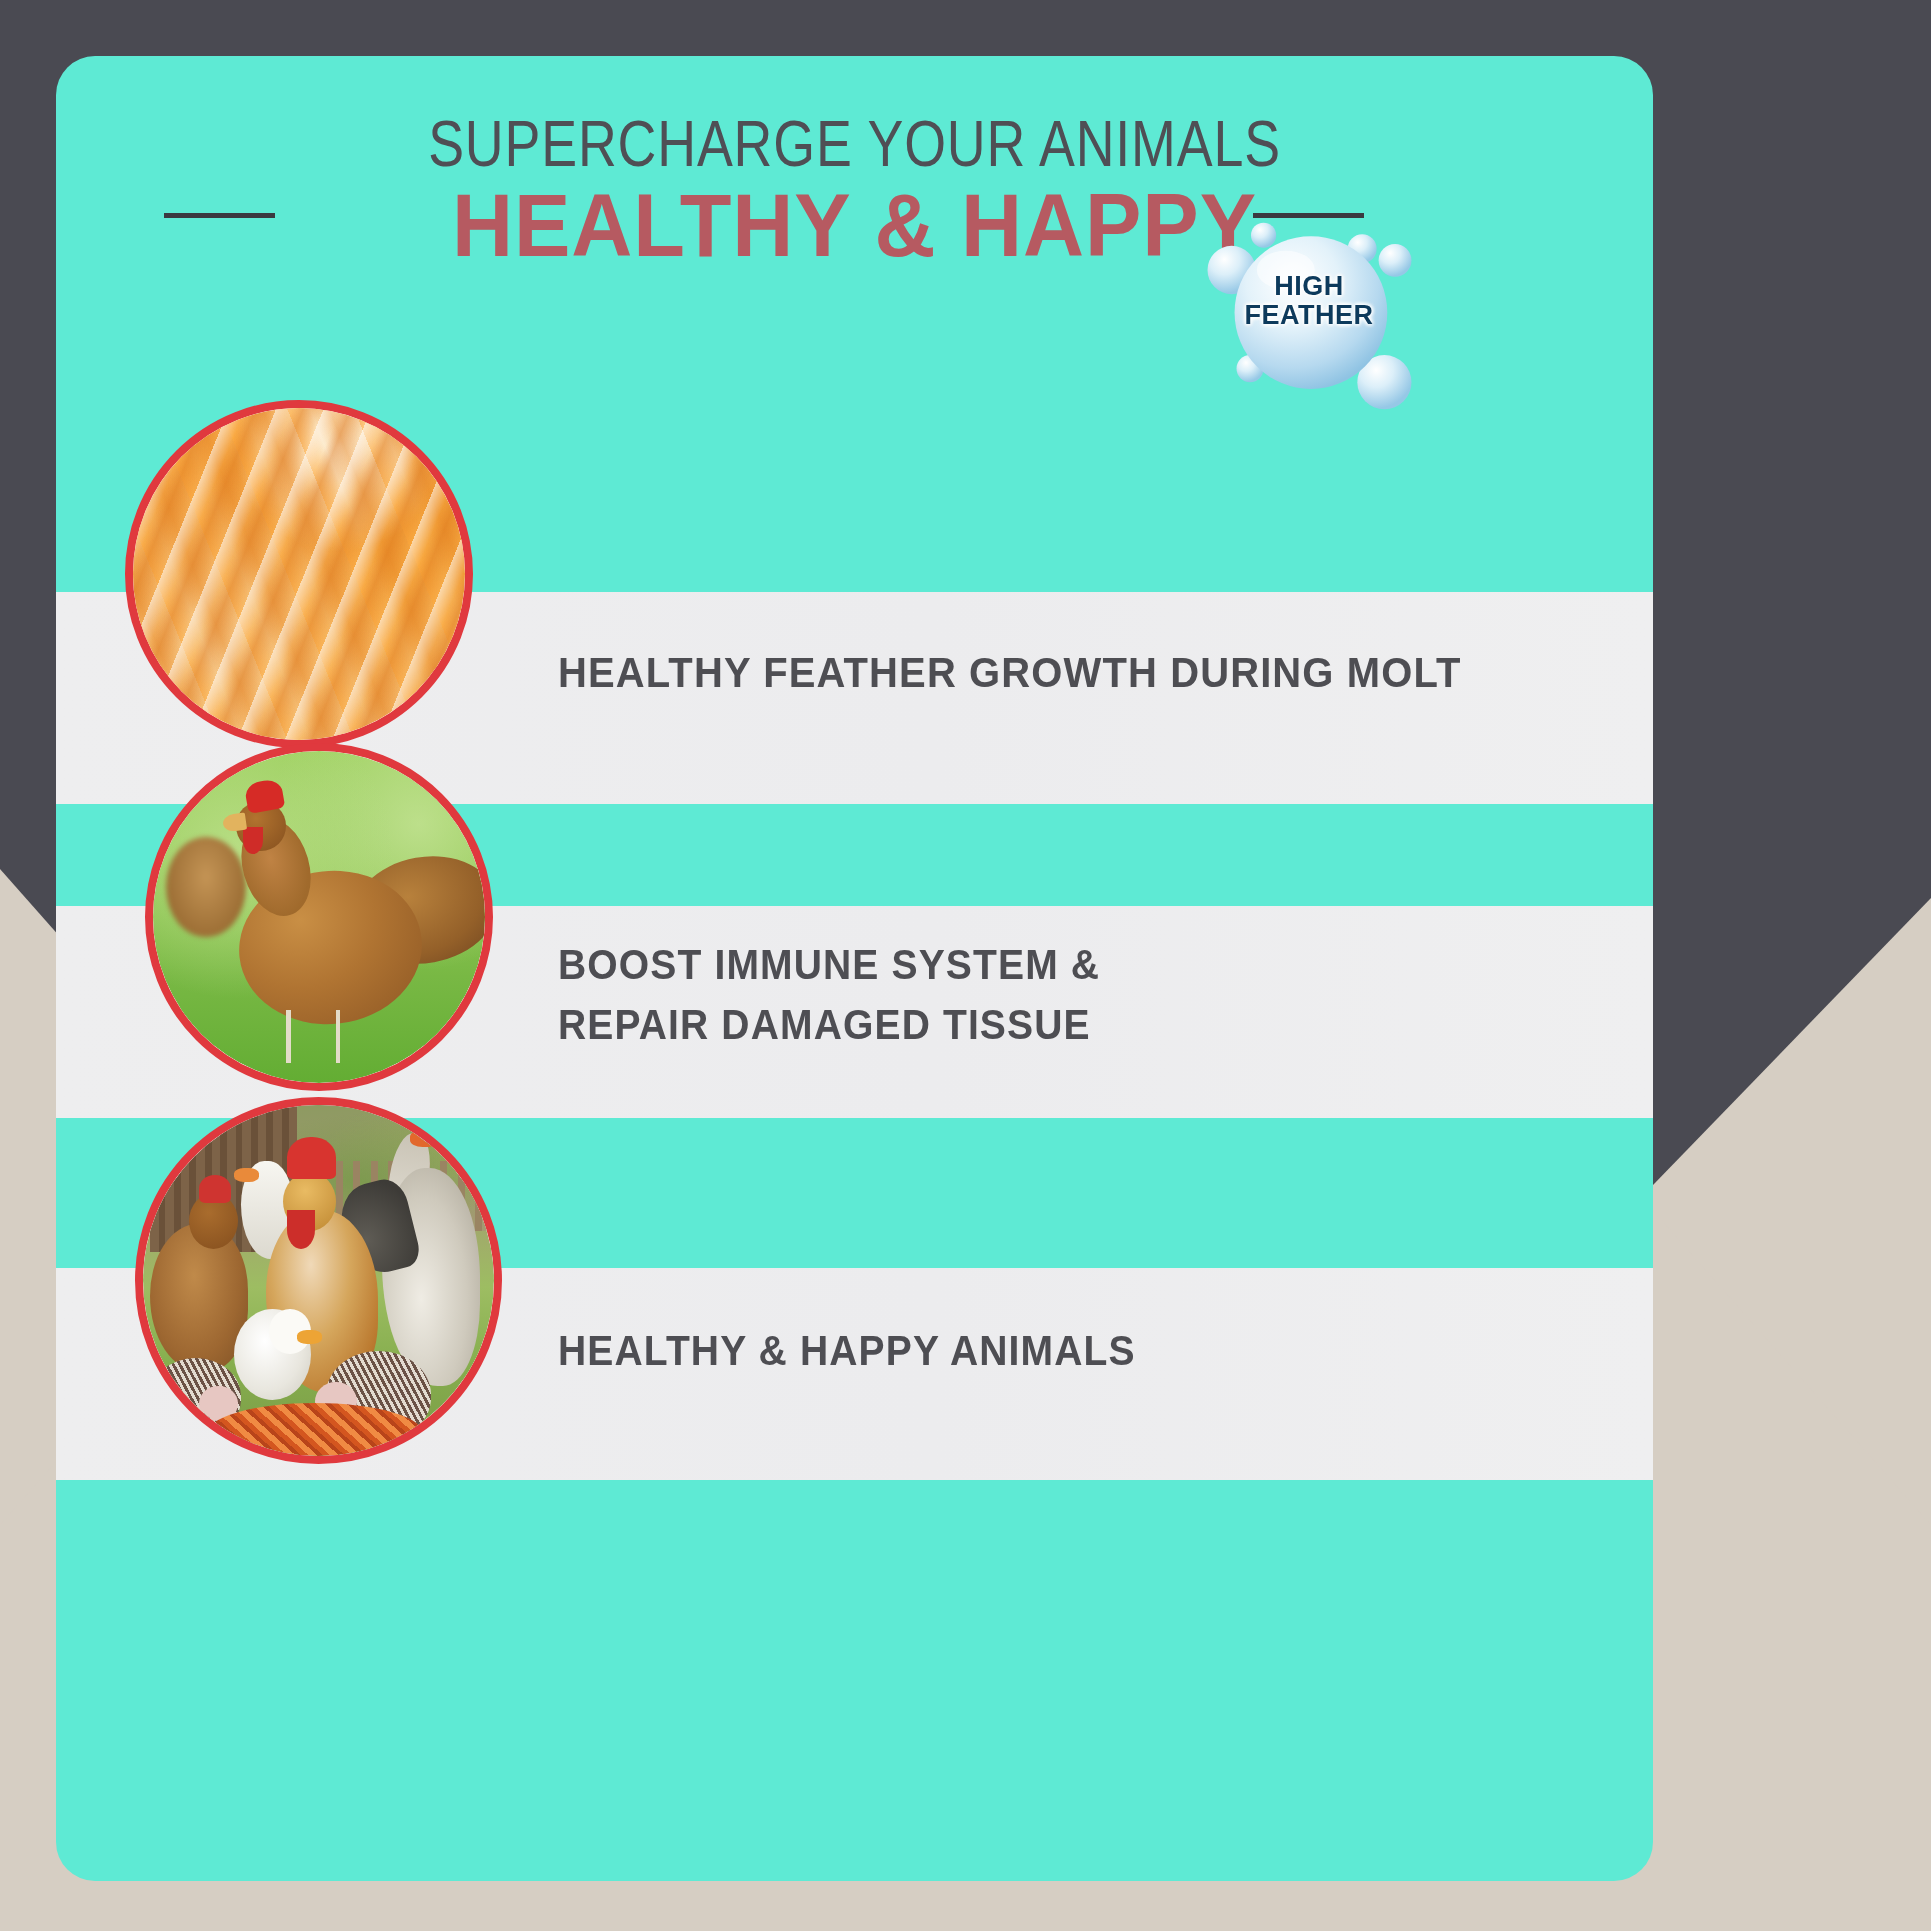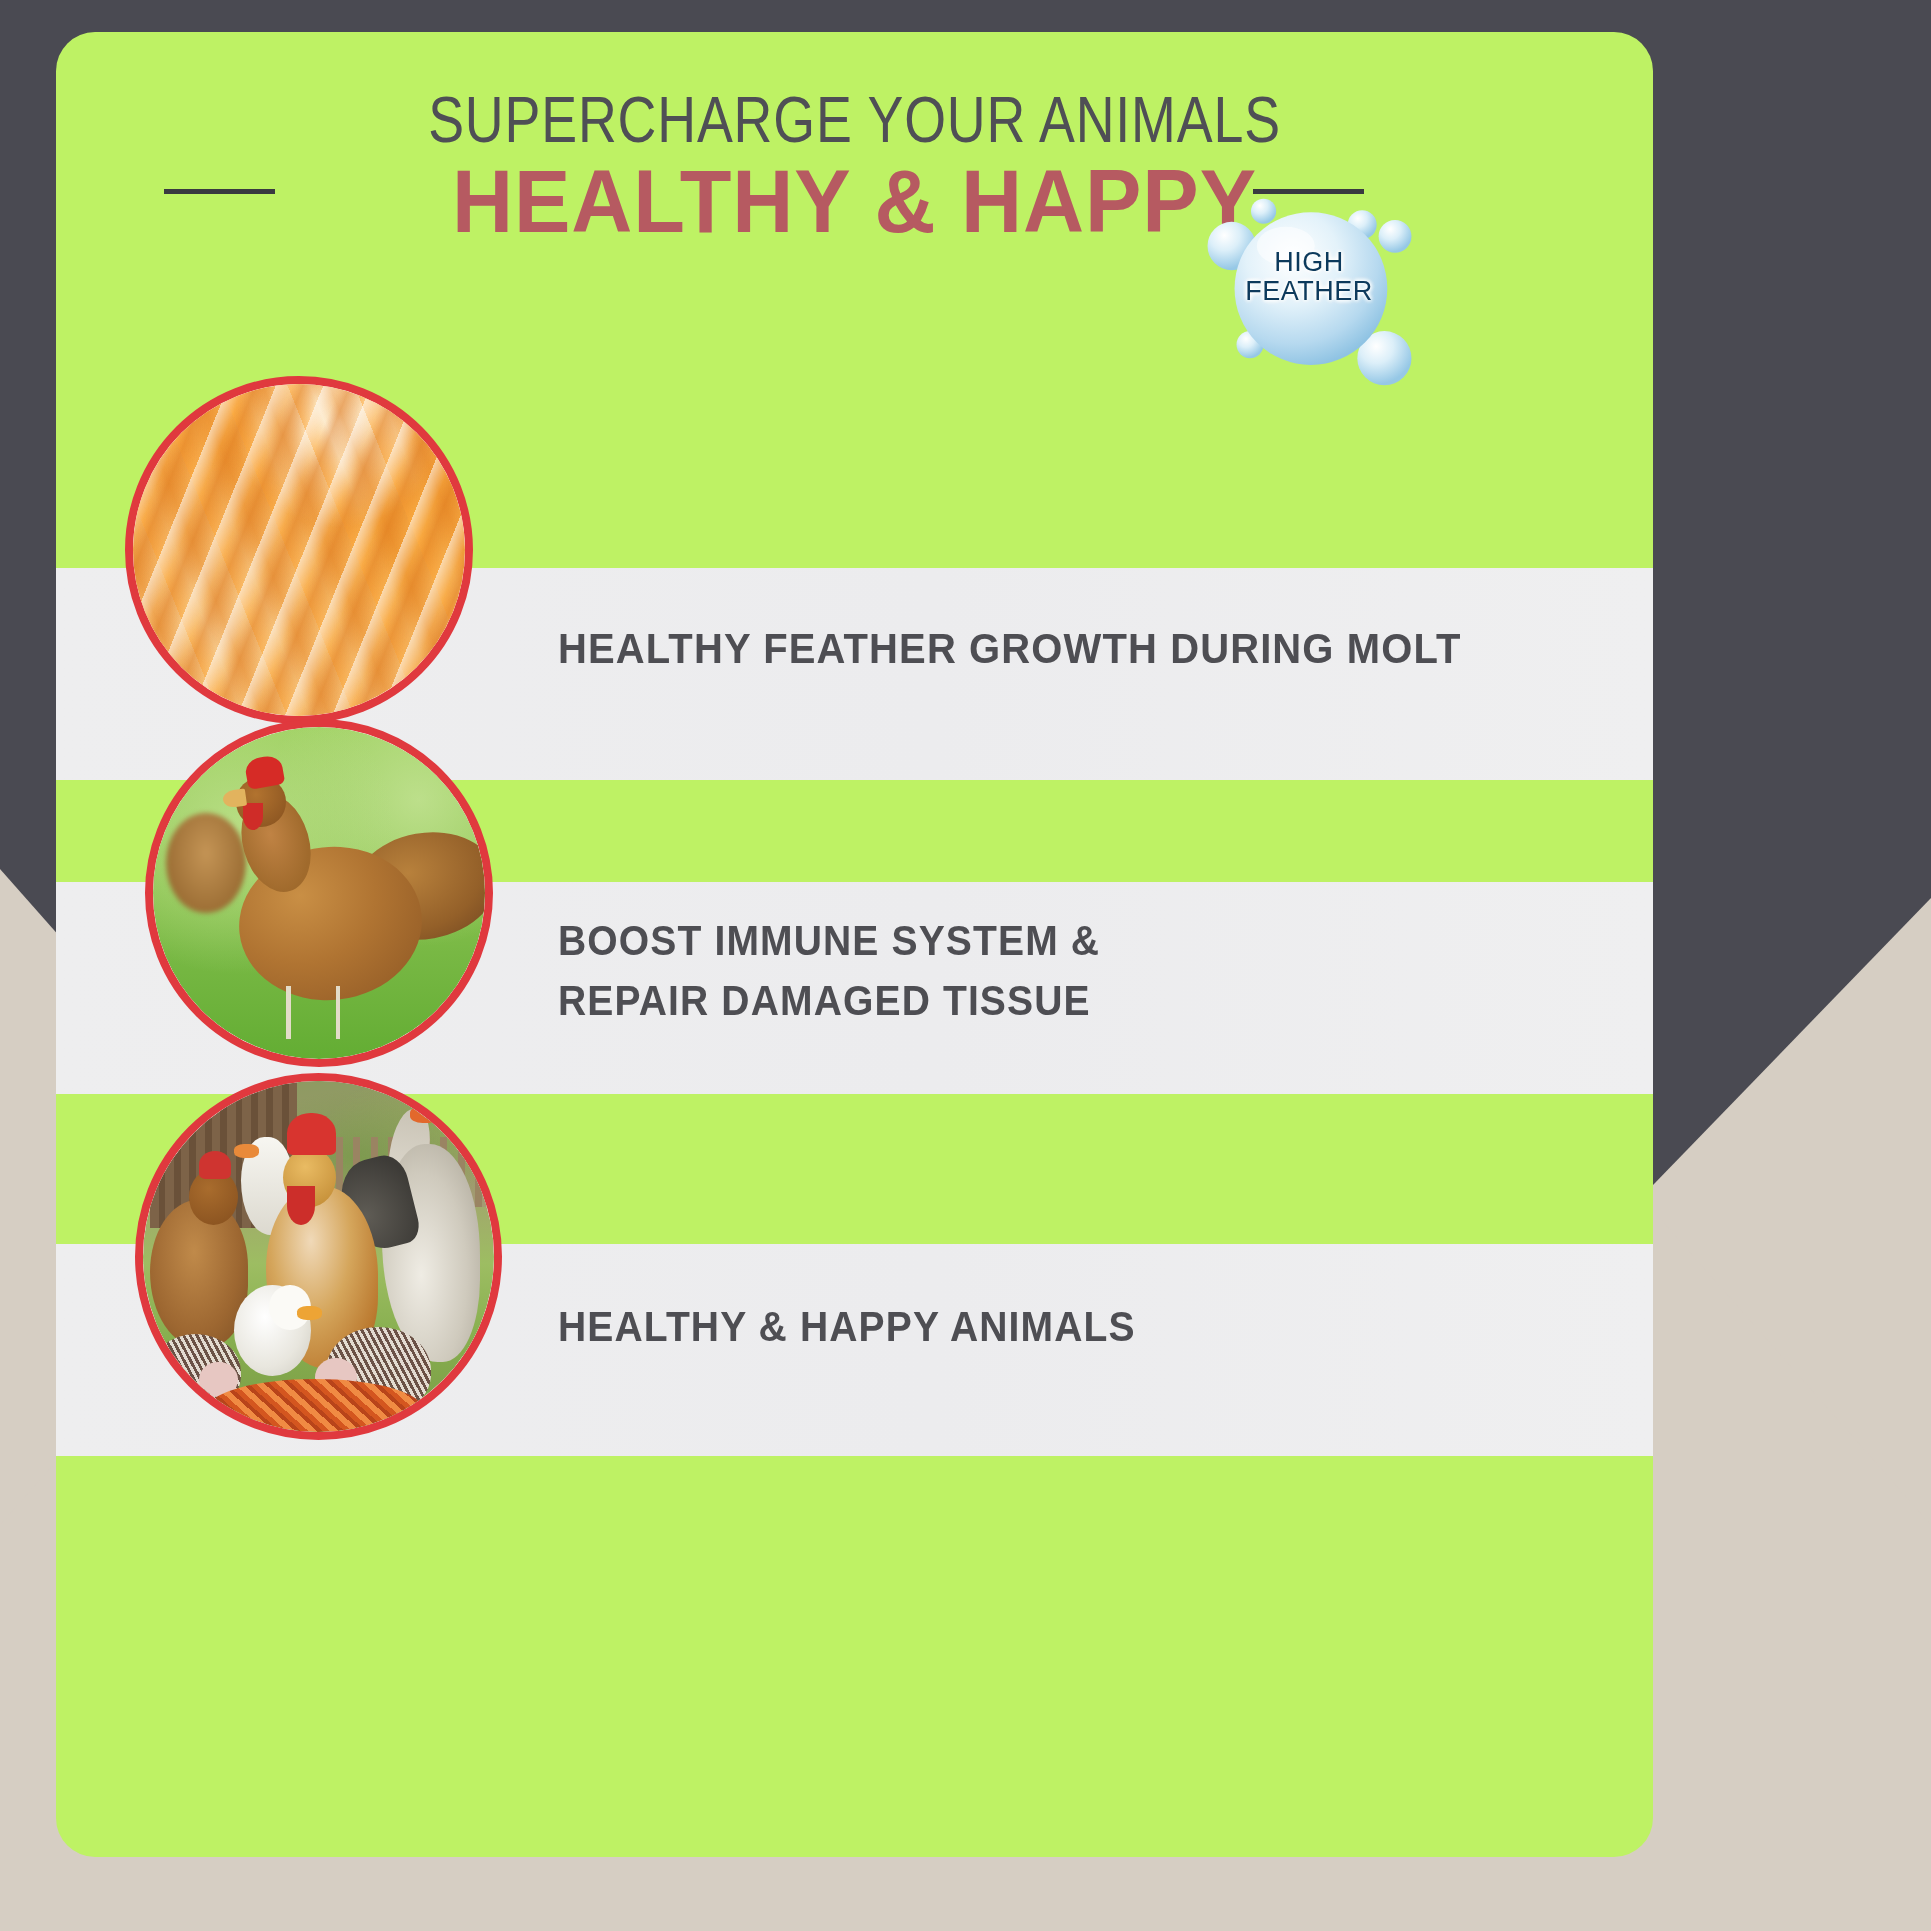--- a/index.html
+++ b/index.html
@@ -20,22 +20,22 @@
     background:#d6cec3;
     clip-path:polygon(676px 898px, 367px 1217px, 367px 1931px, 676px 1931px);
   }
   .bg-beige-bottom{
     position:absolute;left:0;bottom:0;width:1931px;height:734px;
     background:#d6cec3;
     clip-path:polygon(0 328px, 290px 0, 1641px 0, 1931px 328px, 1931px 734px, 0 734px);
   }
   
   .card{
-    position:absolute;left:56px;top:32px;width:1597px;height:1825px;
-    background:#bef264;border-radius:39px;overflow:hidden;
+    position:absolute;left:56px;top:56px;width:1597px;height:1825px;
+    background:#5eead4;border-radius:39px;overflow:hidden;
   }
   
   .header{position:absolute;left:0;top:0;width:1597px;height:319px;}
   .kicker{
     position:absolute;left:0;top:51px;width:1597px;text-align:center;
     font-size:64px;letter-spacing:1px;color:#4f4f55;
     font-family:"Liberation Sans Narrow","Liberation Sans",sans-serif;
     transform:scaleX(0.84);transform-origin:50% 50%;
     font-weight:400;white-space:nowrap;
   }
@@ -46,21 +46,21 @@
     position:absolute;left:0;top:118px;width:1597px;text-align:center;
     font-size:89px;font-weight:bold;color:#b65a61;letter-spacing:1px;
     transform:scaleX(0.95);transform-origin:50% 50%;
     white-space:nowrap;
   }
   
   .badge{position:absolute;left:1137px;top:154px;width:232px;height:208px;}
   .badge svg{display:block;width:232px;height:208px;}
   .badge-label{
     position:absolute;left:0;top:62px;width:232px;text-align:center;
-    font-size:27px;font-weight:normal;color:#0d3a5c;line-height:1.08;
+    font-size:27px;font-weight:bold;color:#0d3a5c;line-height:1.08;
     letter-spacing:0.5px;
     text-shadow:0 0 4.8px #fff,0 0 4.8px #fff,0 0 4.8px #fff,0 0 3.9px #fff;
   }
   
   .band{
     position:absolute;left:0;width:1597px;height:212px;
     background:linear-gradient(90deg,#eeeeef 0%,#ececee 55%,#efeff0 100%);
   }
   .band.b1{top:536px;}
   .band.b2{top:850px;}

